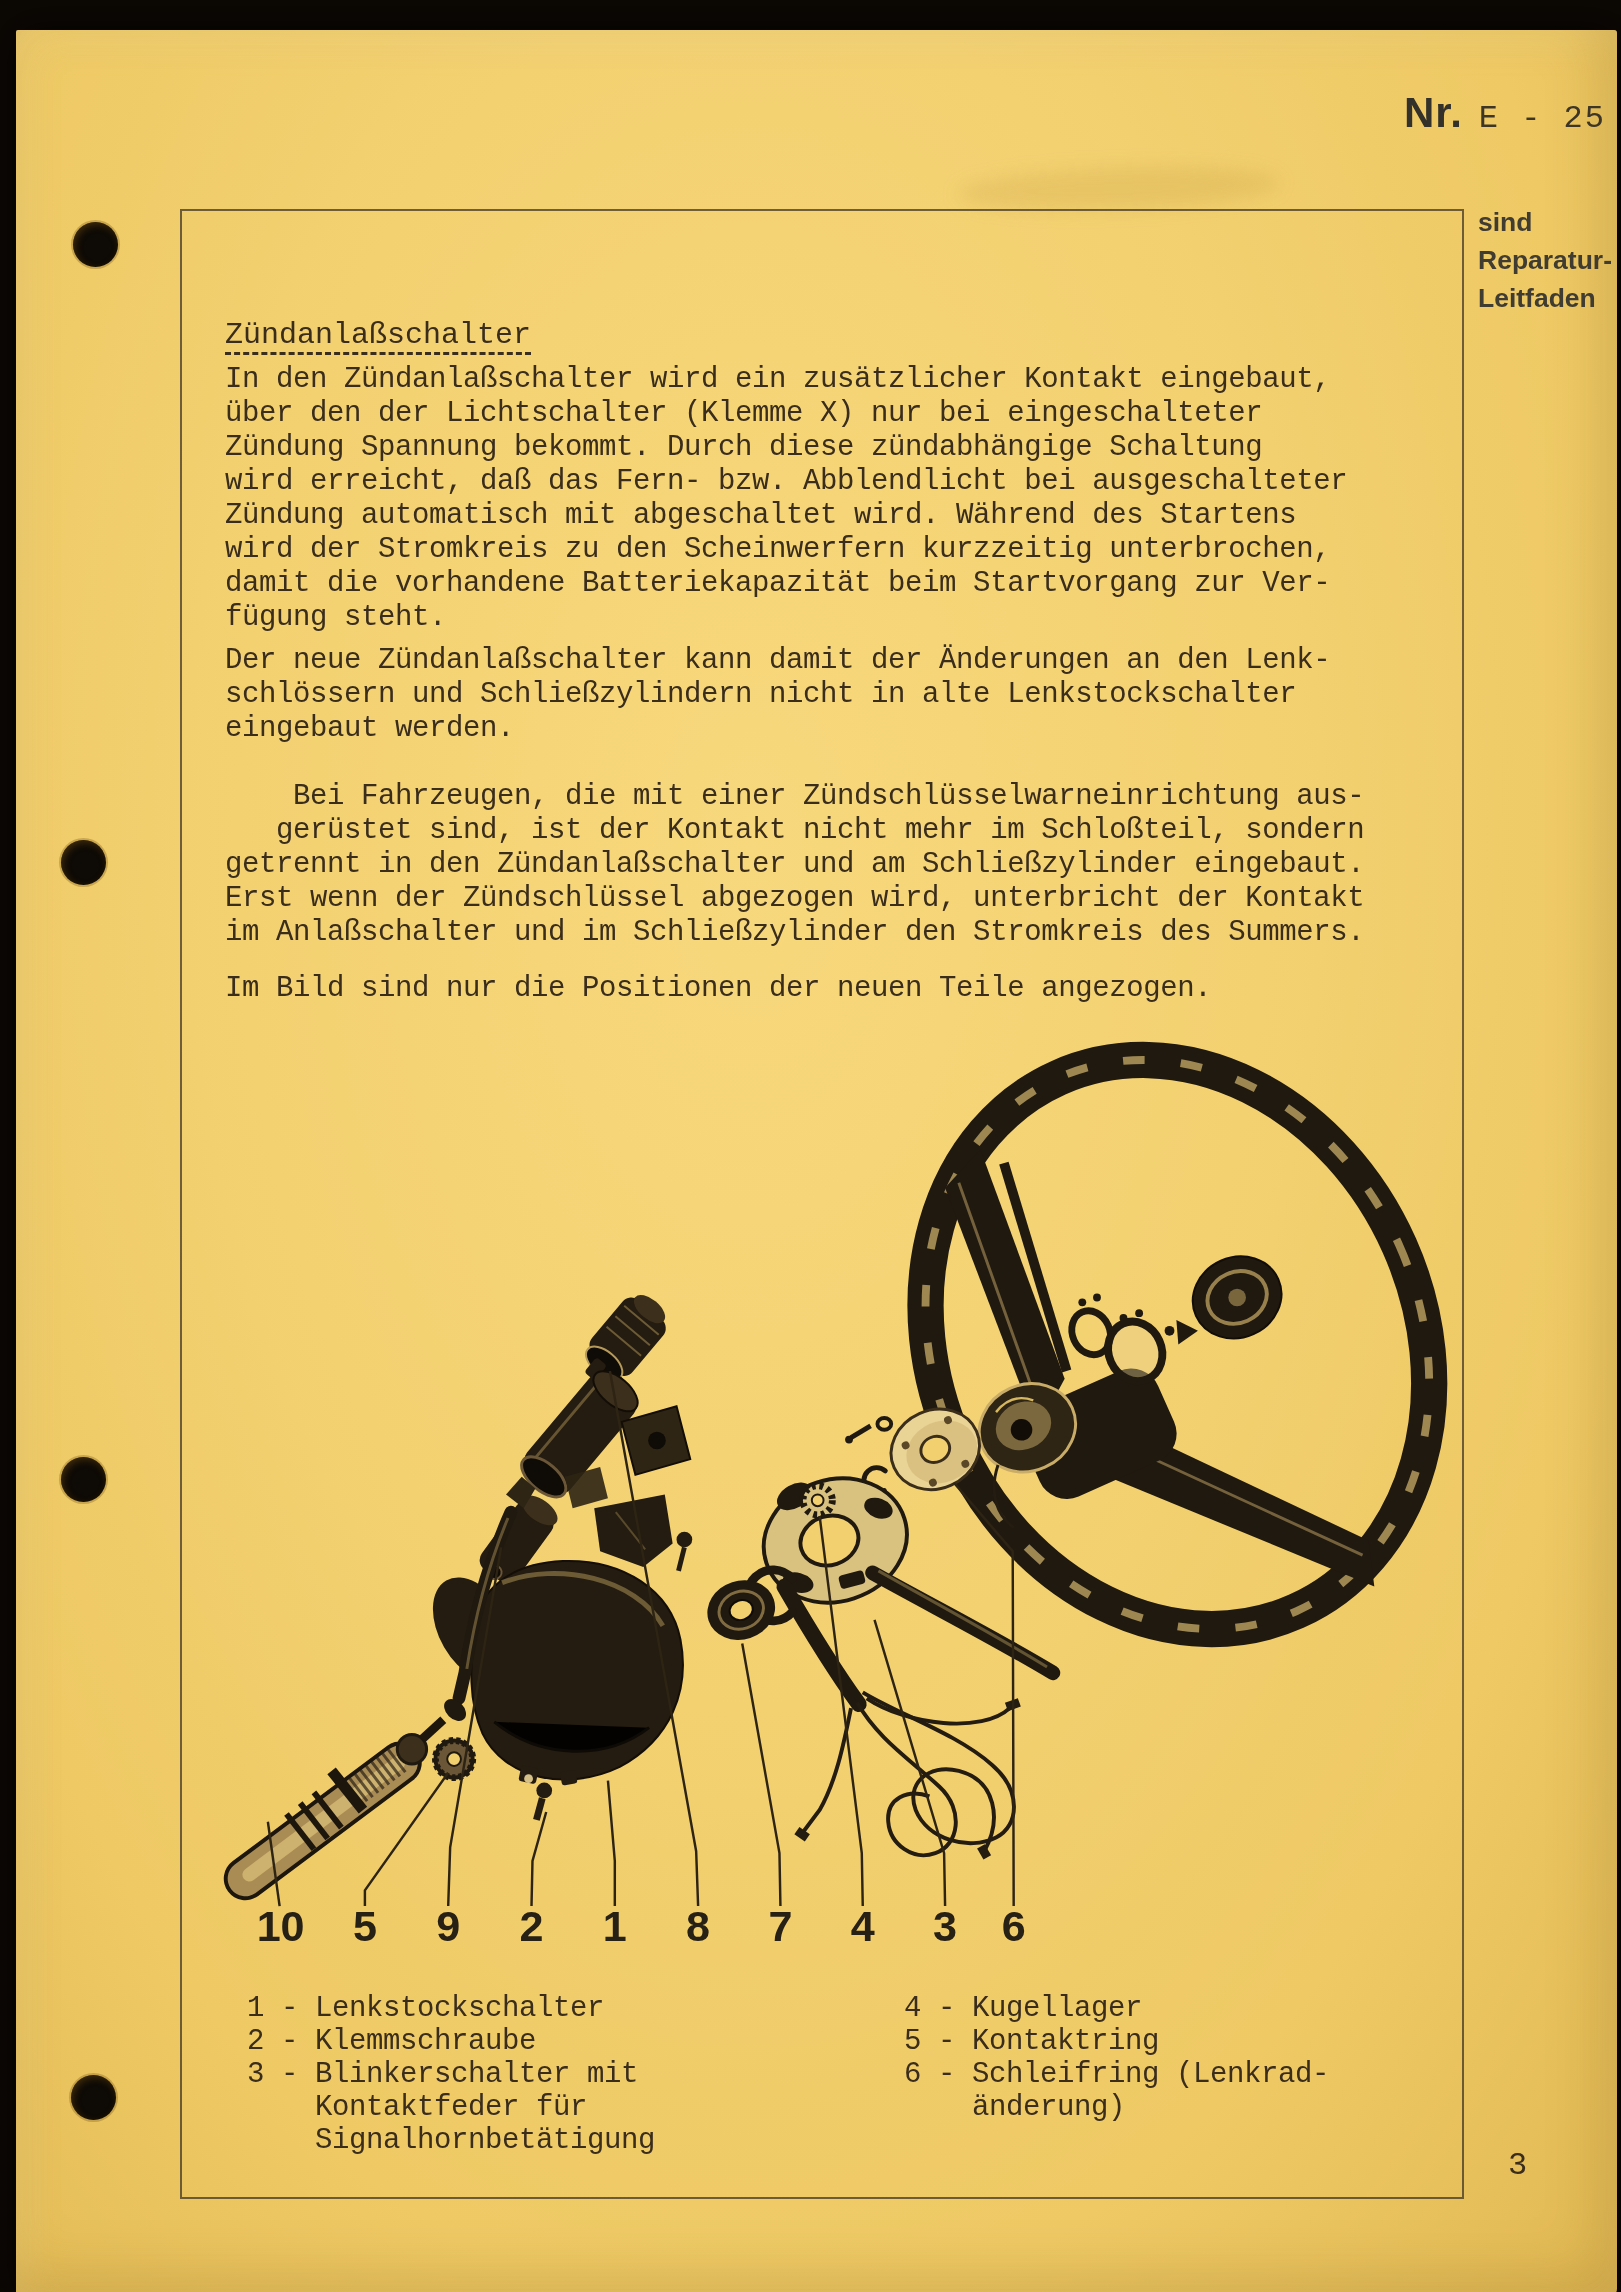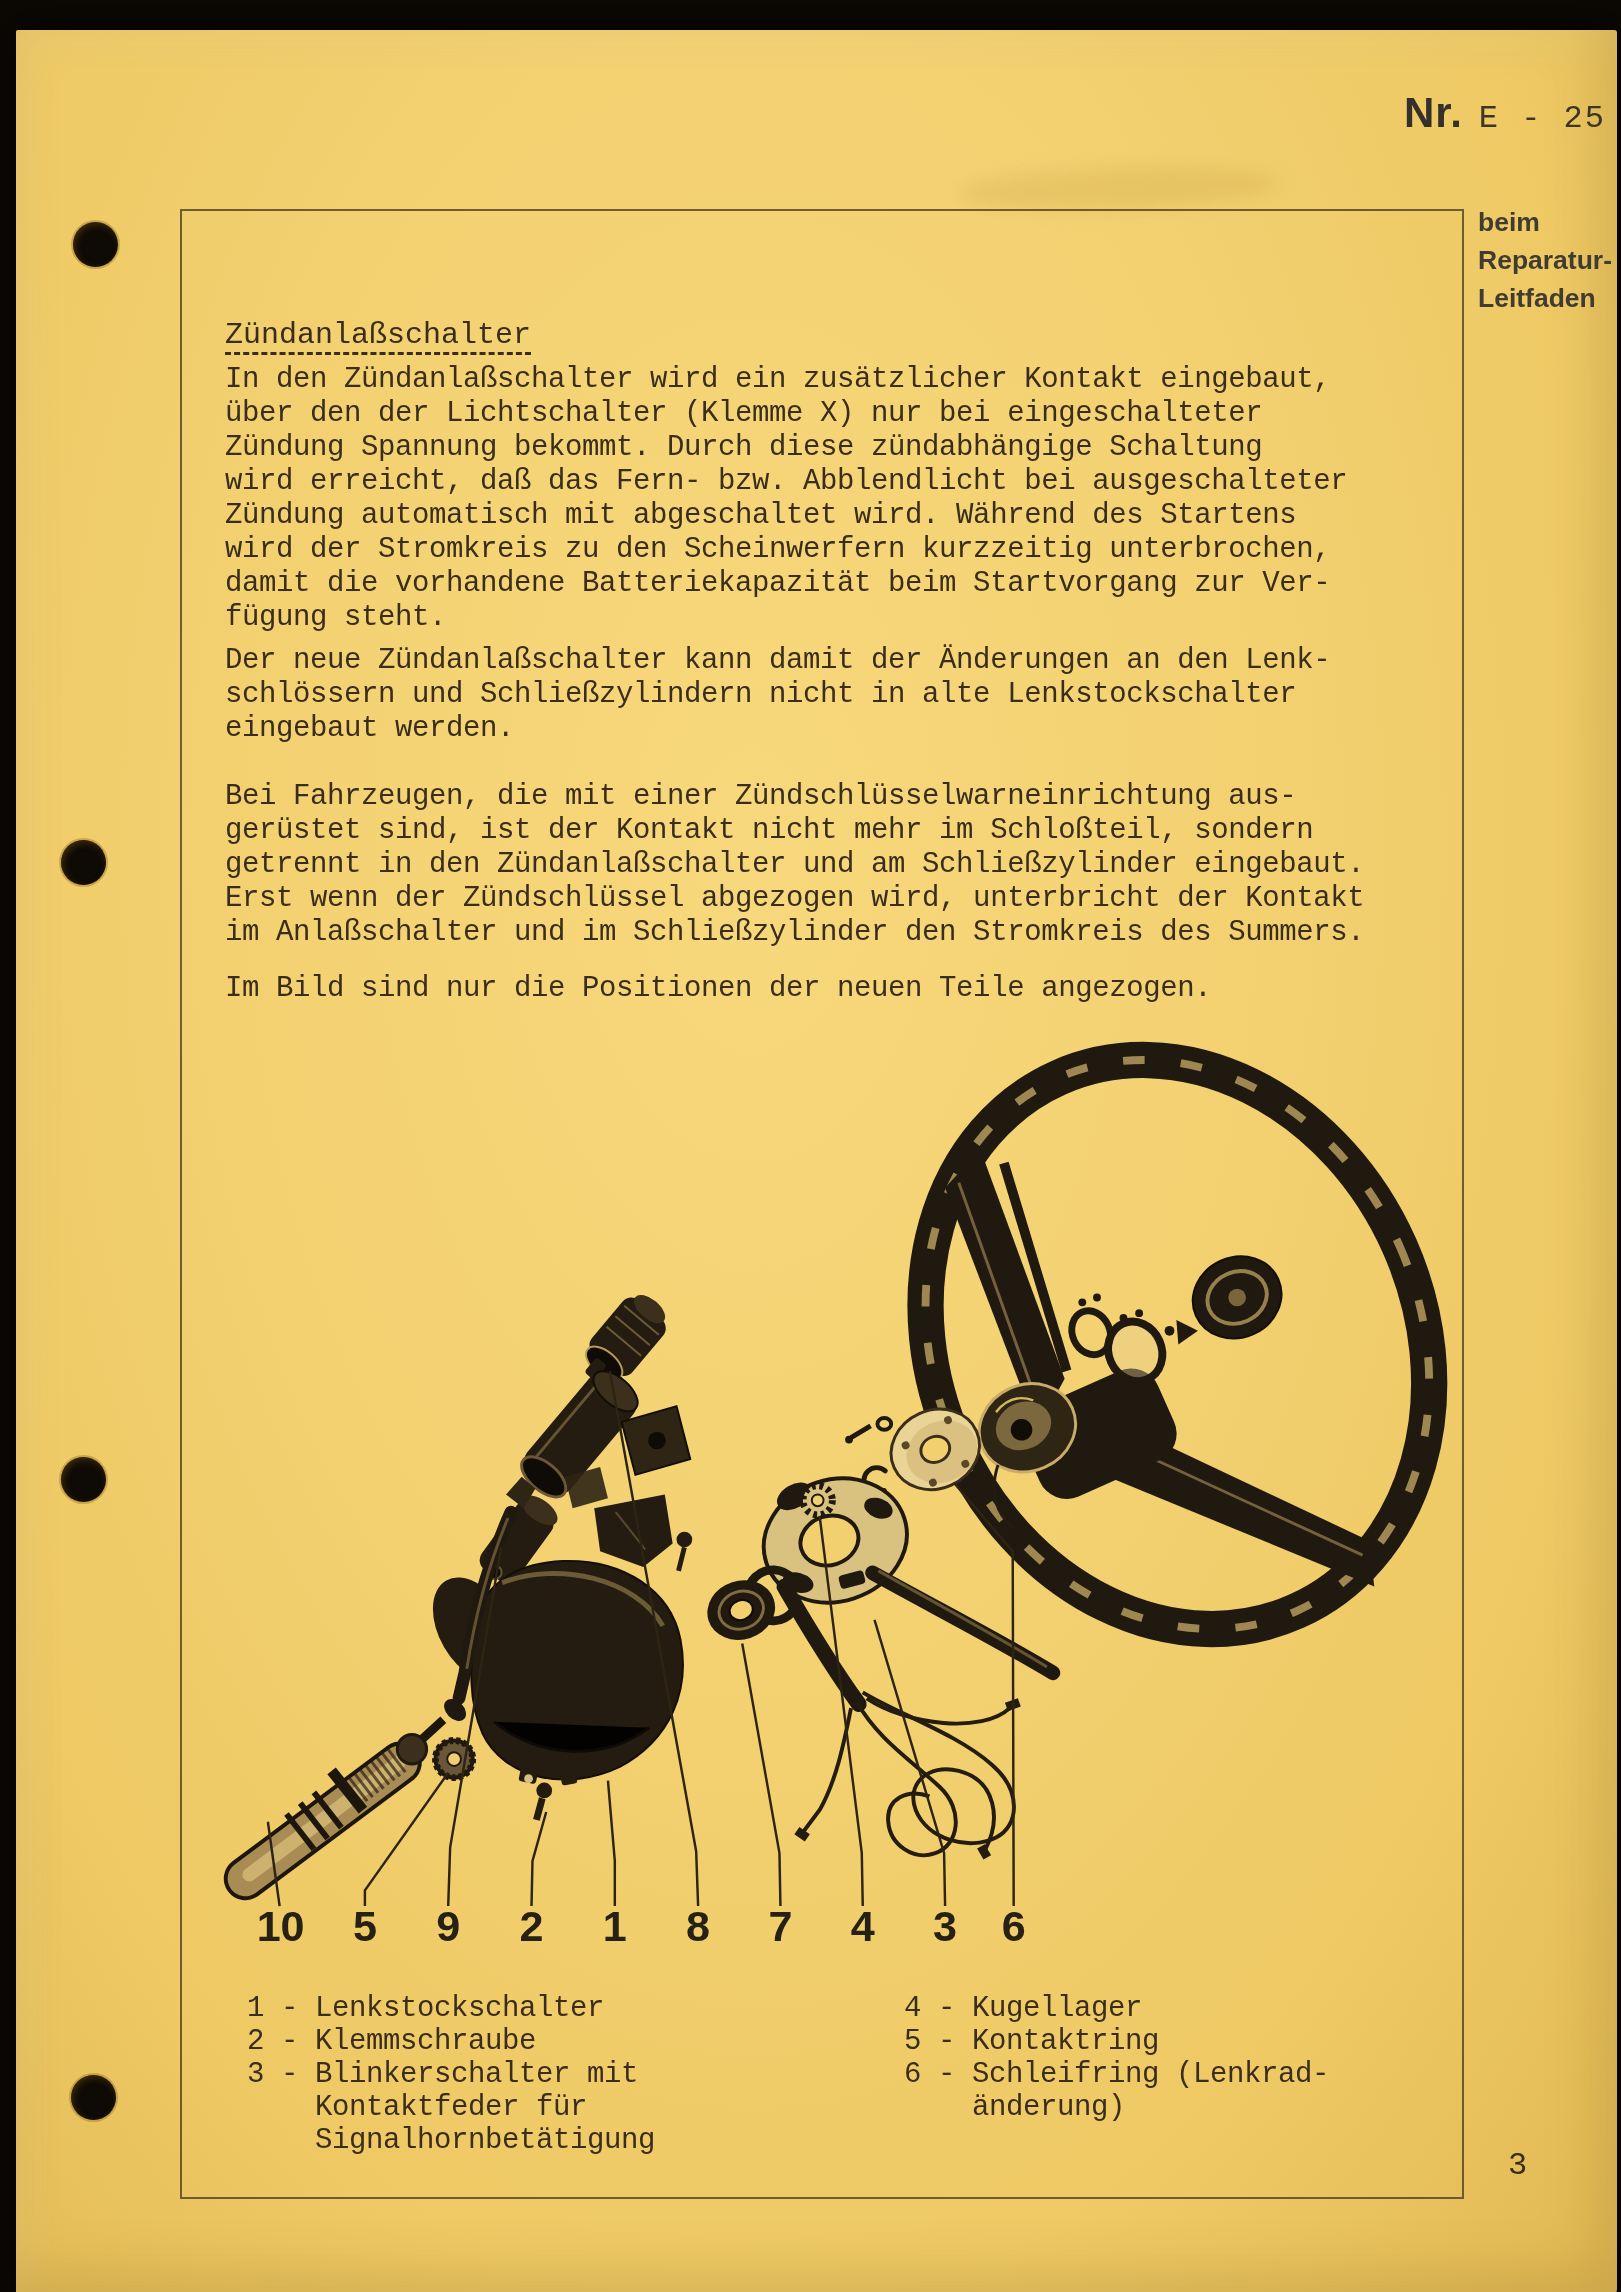--- a/index.html
+++ b/index.html
@@ -24,21 +24,21 @@
   .sidenote{position:absolute;left:1462px;top:173px;font-weight:bold;font-size:26.5px;line-height:38px;
             color:#403c31;white-space:pre;}
   .content-box{position:absolute;left:164px;top:179px;width:1280px;height:1986px;
                border:2px solid rgba(58,48,36,.72);}
   .mono{font-family:"Liberation Mono",monospace;font-weight:normal;color:#3a2d1c;white-space:pre;
         position:absolute;}
   .heading{left:209px;top:288px;font-size:30px;
            text-decoration:underline;text-decoration-style:dashed;text-decoration-thickness:3.4px;
            text-underline-offset:8.8px;}
   .para{font-size:29px;line-height:34px;letter-spacing:-0.4px;}
-  .p1{left:209px;top:333px;} .p2{left:209px;top:614px;} .p3{left:209px;top:750px;} .p4{left:209px;top:942px;}
+  .p1{left:209px;top:333px;} .p2{left:209px;top:614px;} .p3{left:209px;top:750px;text-align:right;} .p4{left:209px;top:942px;}
   .legend{font-size:29px;line-height:33px;letter-spacing:-0.4px;}
   .legend.left{left:231px;top:1962px;} .legend.right{left:888px;top:1962px;}
   .page-num{left:1492px;top:2117px;font-size:32px;}
   svg.figure{position:absolute;left:0;top:-3.9px;width:1621px;height:2293px;pointer-events:none;}
 </style>
 </head>
 <body>
 
 <div class="scan">
   <div class="page">
@@ -47,21 +47,21 @@
     <div class="punch h1"></div>
     <div class="punch h2"></div>
     <div class="punch h3"></div>
     <div class="punch h4"></div>
 
     <div class="doc-number">
       <span class="prefix">Nr.</span>
       <span class="value">E - 25</span>
     </div>
 
-    <div class="sidenote">beim
+    <div class="sidenote">sind
 Reparatur-
 Leitfaden</div>
 
     <div class="content-box"></div>
 
     <div class="mono heading">Zündanlaßschalter</div>
     <div class="mono para p1">In den Zündanlaßschalter wird ein zusätzlicher Kontakt eingebaut,
 über den der Lichtschalter (Klemme X) nur bei eingeschalteter
 Zündung Spannung bekommt. Durch diese zündabhängige Schaltung
 wird erreicht, daß das Fern- bzw. Abblendlicht bei ausgeschalteter

